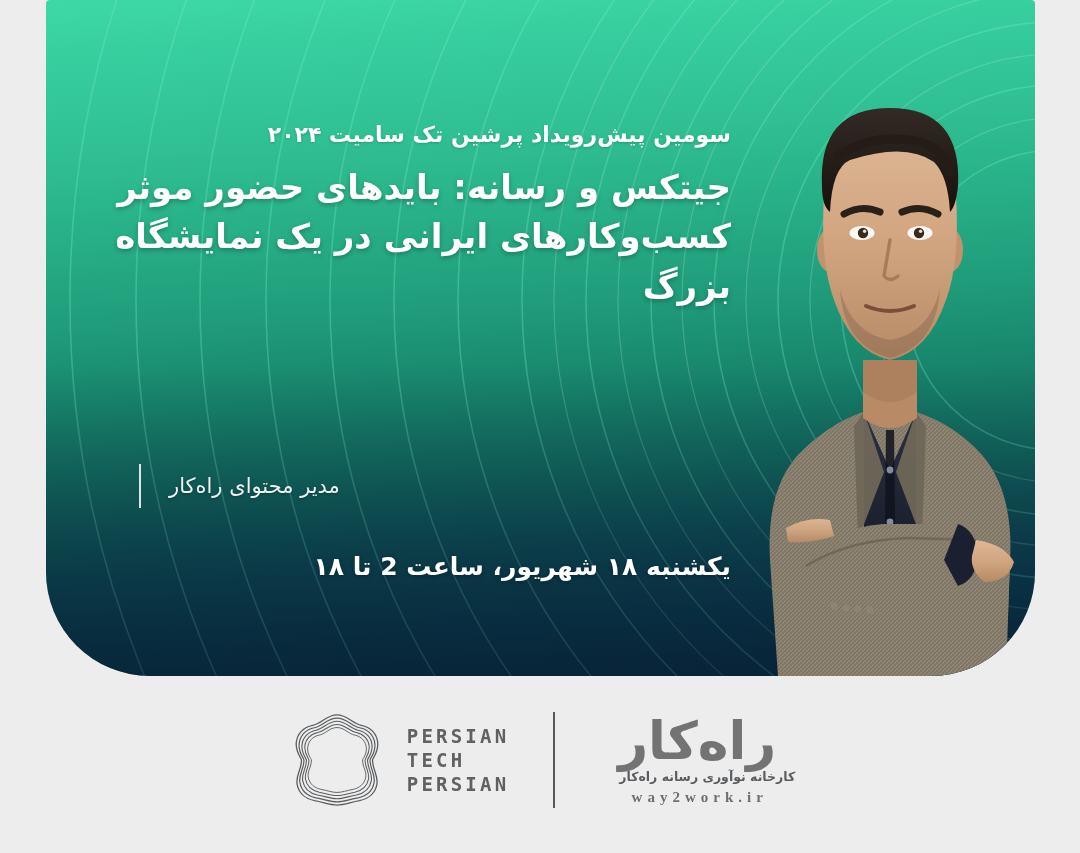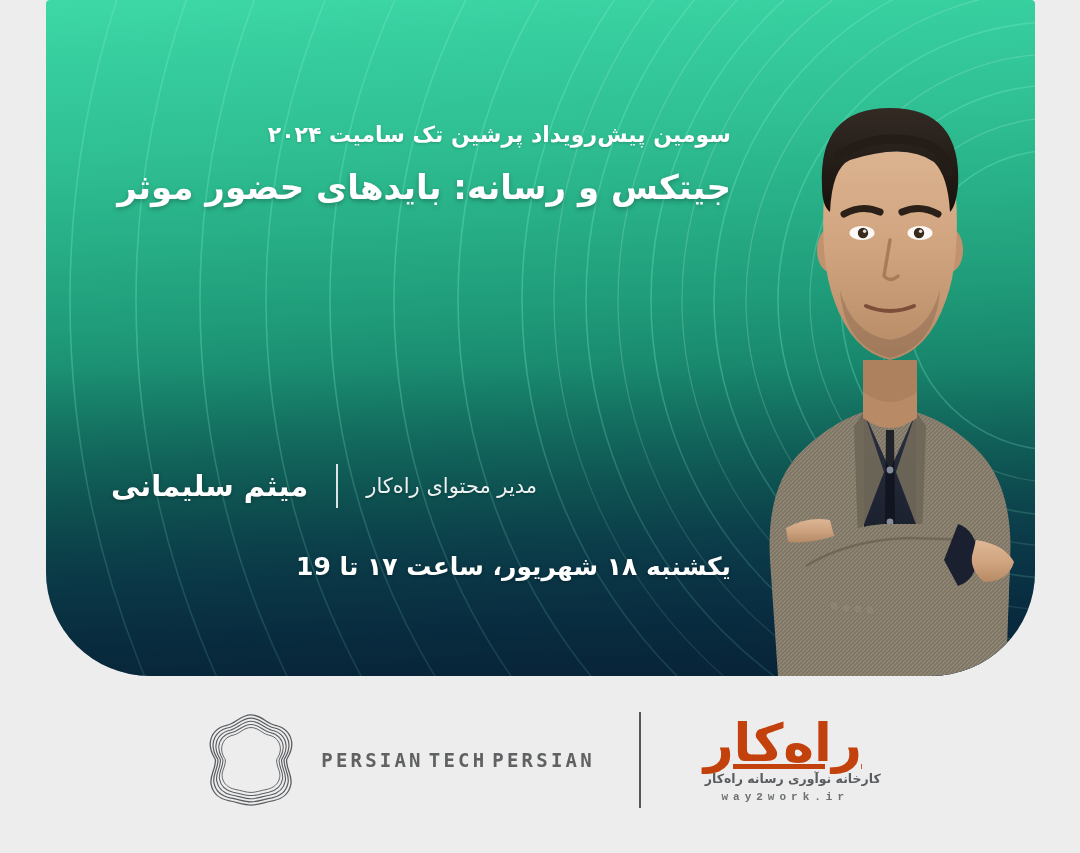--- a/index.html
+++ b/index.html
@@ -170,21 +170,21 @@
     align-items: center;
     justify-content: center;
   }
   .logo-pts {
     display: flex;
     align-items: center;
     gap: 18px;
   }
   .pts-words {
     display: flex;
-    flex-direction: row;
+    flex-direction: column;
     gap: 5px;
   }
   .pts-word {
     font-family: "DejaVu Sans Mono", "Liberation Mono", monospace;
     font-size: 19px;
     font-weight: 700;
     letter-spacing: 3.2px;
     color: #5f6163;
     line-height: 1;
   }
@@ -198,37 +198,36 @@
   .logo-rahkar {
     display: flex;
     flex-direction: column;
     align-items: center;
     gap: 2px;
   }
   .rahkar-word {
     direction: rtl;
     font-size: 52px;
     font-weight: 900;
-    color: #c2410c;
+    color: #737373;
     line-height: 1;
     letter-spacing: -1px;
-    text-decoration: underline;
   }
   .rahkar-tag {
     direction: rtl;
     font-size: 12.5px;
     font-weight: 700;
     color: #5a5d60;
     line-height: 1;
     margin-top: 2px;
     margin-left: 20px;
   }
   .rahkar-url {
-    font-family: Liberation Mono, monospace;
-    font-size: 11px;
+    font-family: Liberation Serif, serif;
+    font-size: 15px;
     font-weight: 700;
     letter-spacing: 5px;
     color: #6d7073;
     line-height: 1;
     margin-top: 5px;
     padding-left: 5px;
   }
 </style>
 </head>
 <body>
@@ -263,20 +262,21 @@
         <circle cx="1010" cy="300" r="502"></circle>
       </g>
     </svg>
 
     <div class="vignette"></div>
 
     <div class="textblock">
       <div class="overline">سومین پیش‌رویداد پرشین تک سامیت ۲۰۲۴</div>
       <div class="headline">
         <span class="l1">جیتکس و رسانه: بایدهای حضور موثر</span>
+        <span class="l2">کسب‌وکارهای ایرانی در یک نمایشگاه بزرگ</span>
       </div>
     </div>
 
     <svg class="photo" viewBox="0 0 430 676" preserveAspectRatio="xMidYMax meet">
       <defs>
         <linearGradient id="jacketG" x1="0" y1="0" x2="1" y2="1">
           <stop offset="0%" stop-color="#8d8475"></stop>
           <stop offset="45%" stop-color="#7c7263"></stop>
           <stop offset="100%" stop-color="#5d5548"></stop>
         </linearGradient>
@@ -353,26 +353,25 @@
       <circle cx="262.6" cy="231.2" r="1.7" fill="#ffffff" opacity="0.85"></circle>
 
       <path d="M232 240 L226 276 Q232 283 240 276" fill="none" stroke="#a97c58" stroke-width="3.4" stroke-linecap="round"></path>
 
       <path d="M208 306 Q232 316 256 306" fill="none" stroke="#7d4d3a" stroke-width="4" stroke-linecap="round"></path>
 
       <path d="M182 290 Q186 346 232 358 Q278 346 282 290 Q270 334 232 340 Q194 334 182 290 Z" fill="#6b5340" opacity="0.30"></path>
     </svg>
 
     <div class="speaker-row">
-      <span class="speaker-name">میثم سلیمانی</span>
       <span class="speaker-divider"></span>
       <span class="speaker-role">مدیر محتوای راه‌کار</span>
     </div>
 
-    <div class="date-line">یکشنبه ۱۸ شهریور، ساعت ۱۷ تا 19</div>
+    <div class="date-line">یکشنبه ۱۸ شهریور، ساعت 2 تا ۱۸</div>
 
   </div>
 
   <div class="footer">
 
     <div class="logo-pts">
       <svg width="104" height="104" viewBox="0 0 120 120">
         <g fill="none" stroke="#5a5d60" stroke-width="1.5">
           <g>
             <path d="M60 8

